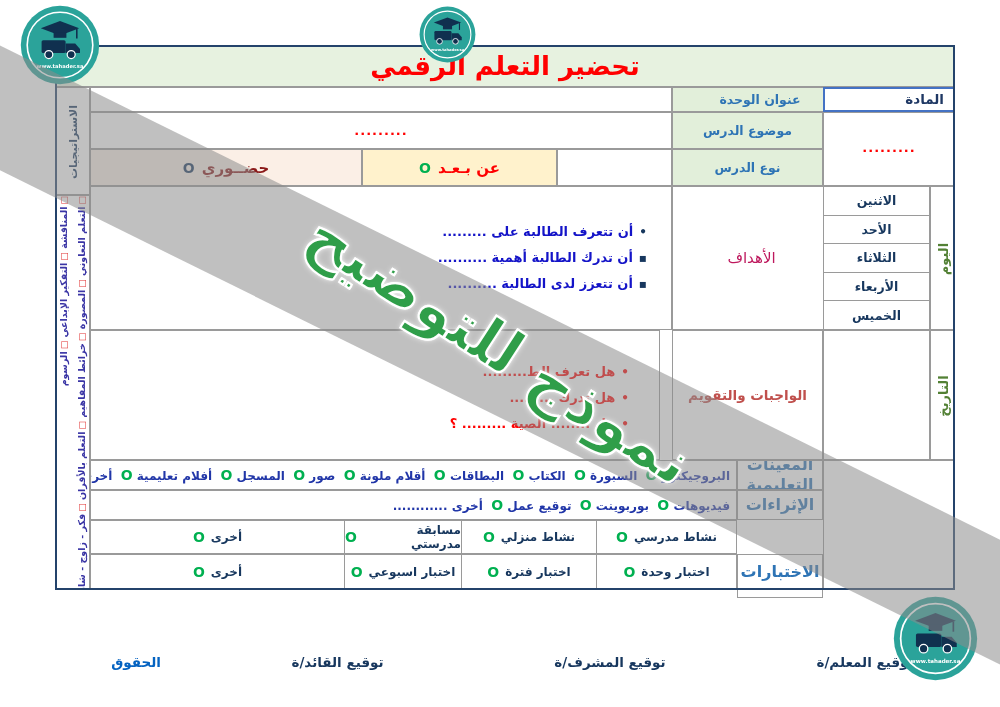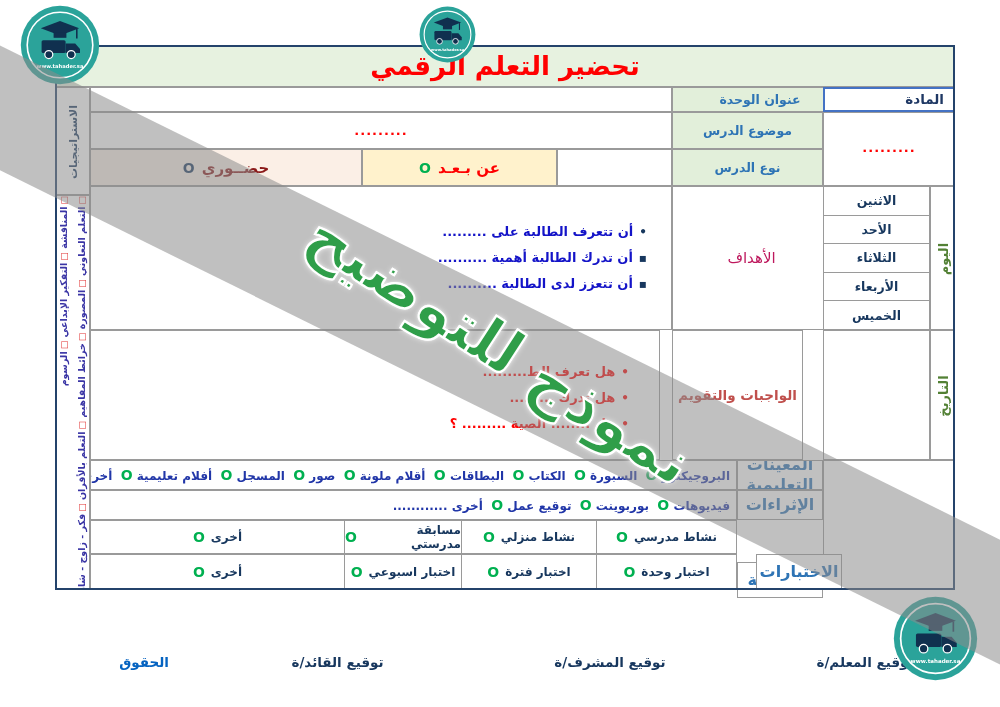--- a/index.html
+++ b/index.html
@@ -41,40 +41,40 @@
   .obj-bullet{color:#17375E;font-size:12px;margin-left:6px;}
 
   .days-list{left:823px;top:186px;width:107px;height:144px;display:flex;flex-direction:column;}
   .day-cell{flex:1;border-bottom:1px solid #9a9a9a;display:flex;align-items:center;justify-content:center;
             font-weight:bold;font-size:12.5px;color:#17375E;}
   .day-cell:last-child{border-bottom:none;}
   .day-strip{left:930px;top:186px;width:25px;height:144px;}
   .date-cell{left:823px;top:330px;width:107px;height:130px;}
   .date-strip{left:930px;top:330px;width:25px;height:130px;}
 
-  .eval-label{left:672px;top:330px;width:131px;height:130px;color:#C0504D;font-weight:bold;font-size:13.5px;
+  .eval-label{left:672px;top:330px;width:151px;height:130px;color:#C0504D;font-weight:bold;font-size:13.5px;
               display:flex;align-items:center;justify-content:center;text-align:center;}
   .eval-content{left:90px;top:330px;width:570px;height:130px;padding:28px 30px 0 0;}
   .ev-line{text-align:right;line-height:25px;font-weight:bold;font-size:13px;color:#FF0000;}
   .ev-bullet{color:#FF0000;font-size:12px;margin-left:6px;}
 
   .small-blue-label{color:#2E74B5;font-weight:bold;font-size:16px;display:flex;align-items:center;
                     justify-content:center;text-align:center;line-height:1.25;}
   .aids-label{left:737px;top:460px;width:86px;height:30px;}
   .aids-line{left:90px;top:460px;width:647px;height:30px;line-height:28px;text-align:right;padding-right:6px;
              font-weight:bold;font-size:12px;color:#2136A8;white-space:nowrap;}
   .enr-label{left:737px;top:490px;width:86px;height:30px;}
   .enr-line{left:90px;top:490px;width:647px;height:30px;line-height:28px;text-align:right;padding-right:6px;
             font-weight:bold;font-size:12px;color:#2136A8;white-space:nowrap;}
   .opt-other{color:#2136A8;}
   .right-block{left:823px;top:460px;width:132px;height:130px;}
 
   .act-label{left:737px;top:520px;width:86px;height:36px;margin-top:42px;}
   .act-cells{left:90px;top:520px;width:647px;height:34px;display:flex;padding:0;}
-  .test-label{left:737px;top:554px;width:86px;height:36px;margin-left:19px;}
+  .test-label{left:737px;top:554px;width:86px;height:36px;}
   .test-cells{left:90px;top:554px;width:647px;height:36px;display:flex;padding:0;}
   .opt-cell{display:flex;align-items:center;justify-content:center;gap:6px;box-sizing:border-box;
             font-weight:bold;font-size:12px;color:#17375E;flex-shrink:0;}
   .opt-cell.bL{border-left:1px solid #9a9a9a;}
 
   .strat-header{left:55px;top:87px;width:35px;height:108px;}
   .strat-body{left:55px;top:195px;width:35px;height:395px;}
   .rot-inner{position:absolute;top:0;transform-origin:top left;white-space:nowrap;direction:rtl;}
   .rh{left:0;width:108px;height:35px;line-height:35px;transform:rotate(-90deg) translateX(-108px);
       text-align:center;font-weight:bold;font-size:11px;color:#17375E;}
@@ -85,21 +85,21 @@
   .chk{color:#E03131;font-size:9px;margin-left:2px;}
   .rday,.rdate{left:0;text-align:center;color:#538135;font-weight:bold;font-size:13px;}
   .rday{width:144px;height:25px;line-height:25px;transform:rotate(-90deg) translateX(-144px);}
   .rdate{width:130px;height:25px;line-height:25px;transform:rotate(-90deg) translateX(-130px);}
 
   .footer-item{position:absolute;top:652px;height:20px;line-height:20px;text-align:center;
                font-weight:bold;font-size:13.5px;color:#17375E;}
   .f-teacher{left:790px;width:150px;}
   .f-supervisor{left:535px;width:150px;}
   .f-leader{left:265px;width:145px;}
-  .f-rights{left:104px;width:80px;color:#0563C1;cursor:pointer;}
+  .f-rights{left:96px;width:80px;color:#0563C1;cursor:pointer;}
 
   .band{position:absolute;left:-202px;top:299px;width:1404px;height:112px;background:rgba(140,140,140,0.55);
         transform:rotate(26.3deg);z-index:20;pointer-events:none;}
   .wmtext{position:absolute;left:180px;top:312px;width:640px;text-align:center;transform:rotate(33deg);
           font-size:62px;font-weight:bold;color:#2F9E49;letter-spacing:2px;z-index:21;pointer-events:none;
           -webkit-text-stroke:2px #ffffff;
           text-shadow:0 0 3px #fff,0 0 6px #fff,1px 1px 0 #fff,-1px -1px 0 #fff;}
 
   .logo{position:absolute;z-index:10;}
   .logo-tl{left:20px;top:5px;width:80px;height:80px;}

